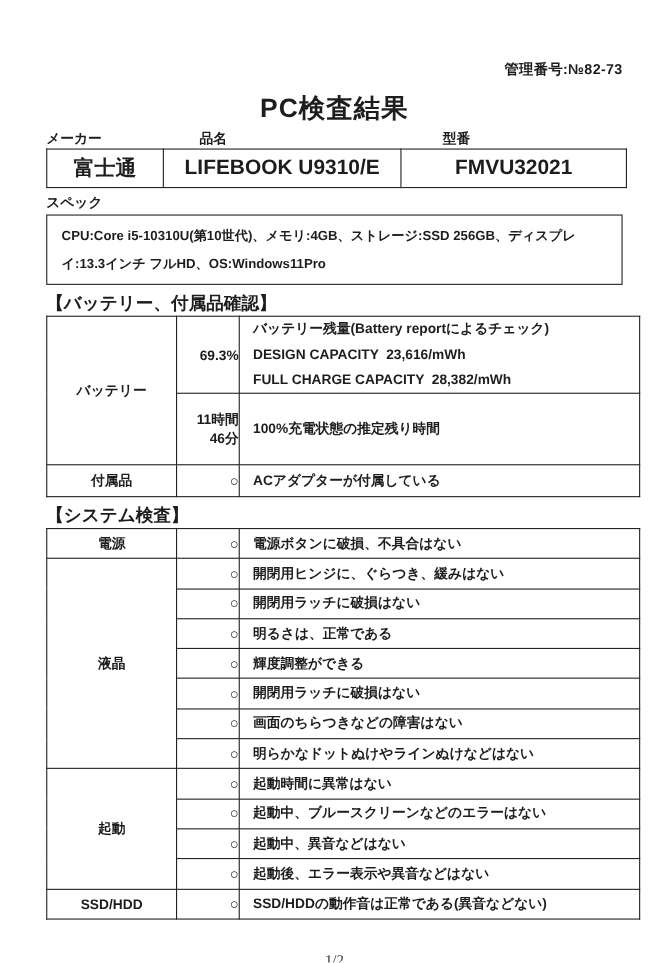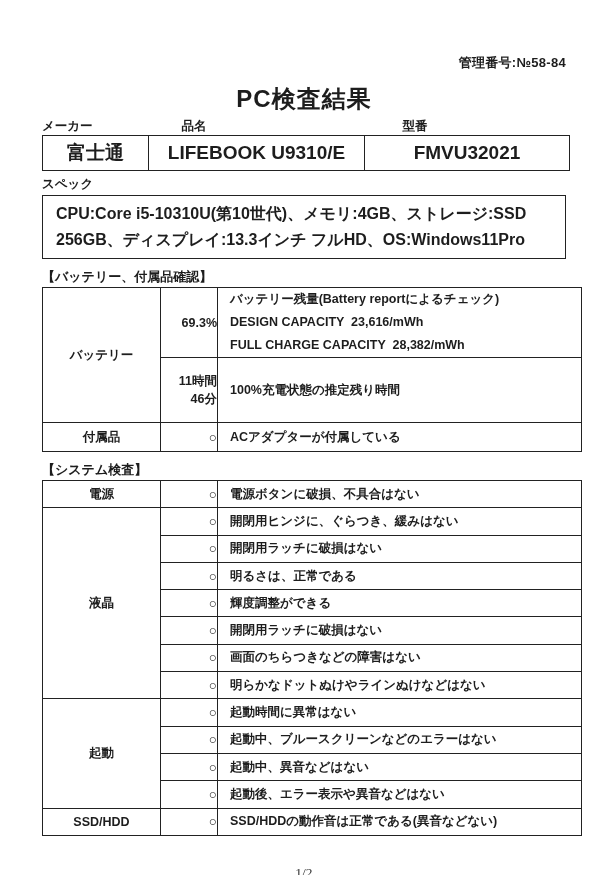--- a/index.html
+++ b/index.html
@@ -30,24 +30,24 @@
 
   .hdr-table { width:524px; margin-top:1px; }
   .hdr-table td { height:34px; text-align:center; font-size:19px; font-weight:700; }
   .hdr-table .c1 { width:105px; }
   .hdr-table .c2 { width:215px; }
   .hdr-table .c3 { width:204px; }
 
   .spec-label { margin-top:6px; font-size:12.5px; line-height:15px; }
   .spec-box {
     margin-top:3px; border:1.5px solid #222; box-sizing:border-box; width:524px;
-    padding:5px 13px; font-size:16px; line-height:26px;
+    padding:5px 13px; font-size:12px; line-height:26px;
   }
 
-  .section-heading { margin-top:10px; font-size:13px; line-height:15px; }
+  .section-heading { margin-top:10px; font-size:16px; line-height:15px; }
 
   .main-table { width:524px; margin-top:3px; font-size:12.5px; }
   .main-table .cat  { width:117px; text-align:center; }
   .main-table .mk   { width:56px;  text-align:right; }
   .main-table .ds   { width:351px; text-align:left; padding-left:12px; }
   .main-table .mark { font-weight:400; font-size:13.5px; }
   .pre { white-space:pre-wrap; }
 
   .battery-table .rowA td { height:64px; }
   .battery-table .rowB td { height:64px; }
@@ -62,21 +62,21 @@
     font-family:"Liberation Serif","DejaVu Serif",serif;
     font-weight:400; font-size:13.5px; color:#333;
   }
 </style>
 </head>
 <body>
 
 <div class="doc">
   <div class="content">
 
-    <div class="mgmt">管理番号:№58-84</div>
+    <div class="mgmt">管理番号:№82-73</div>
 
     <div class="title">PC検査結果</div>
 
     <div class="hdr-labels">
       <span class="l1">メーカー</span>
       <span class="l2">品名</span>
       <span class="l3">型番</span>
     </div>
 
     <table class="hdr-table">

